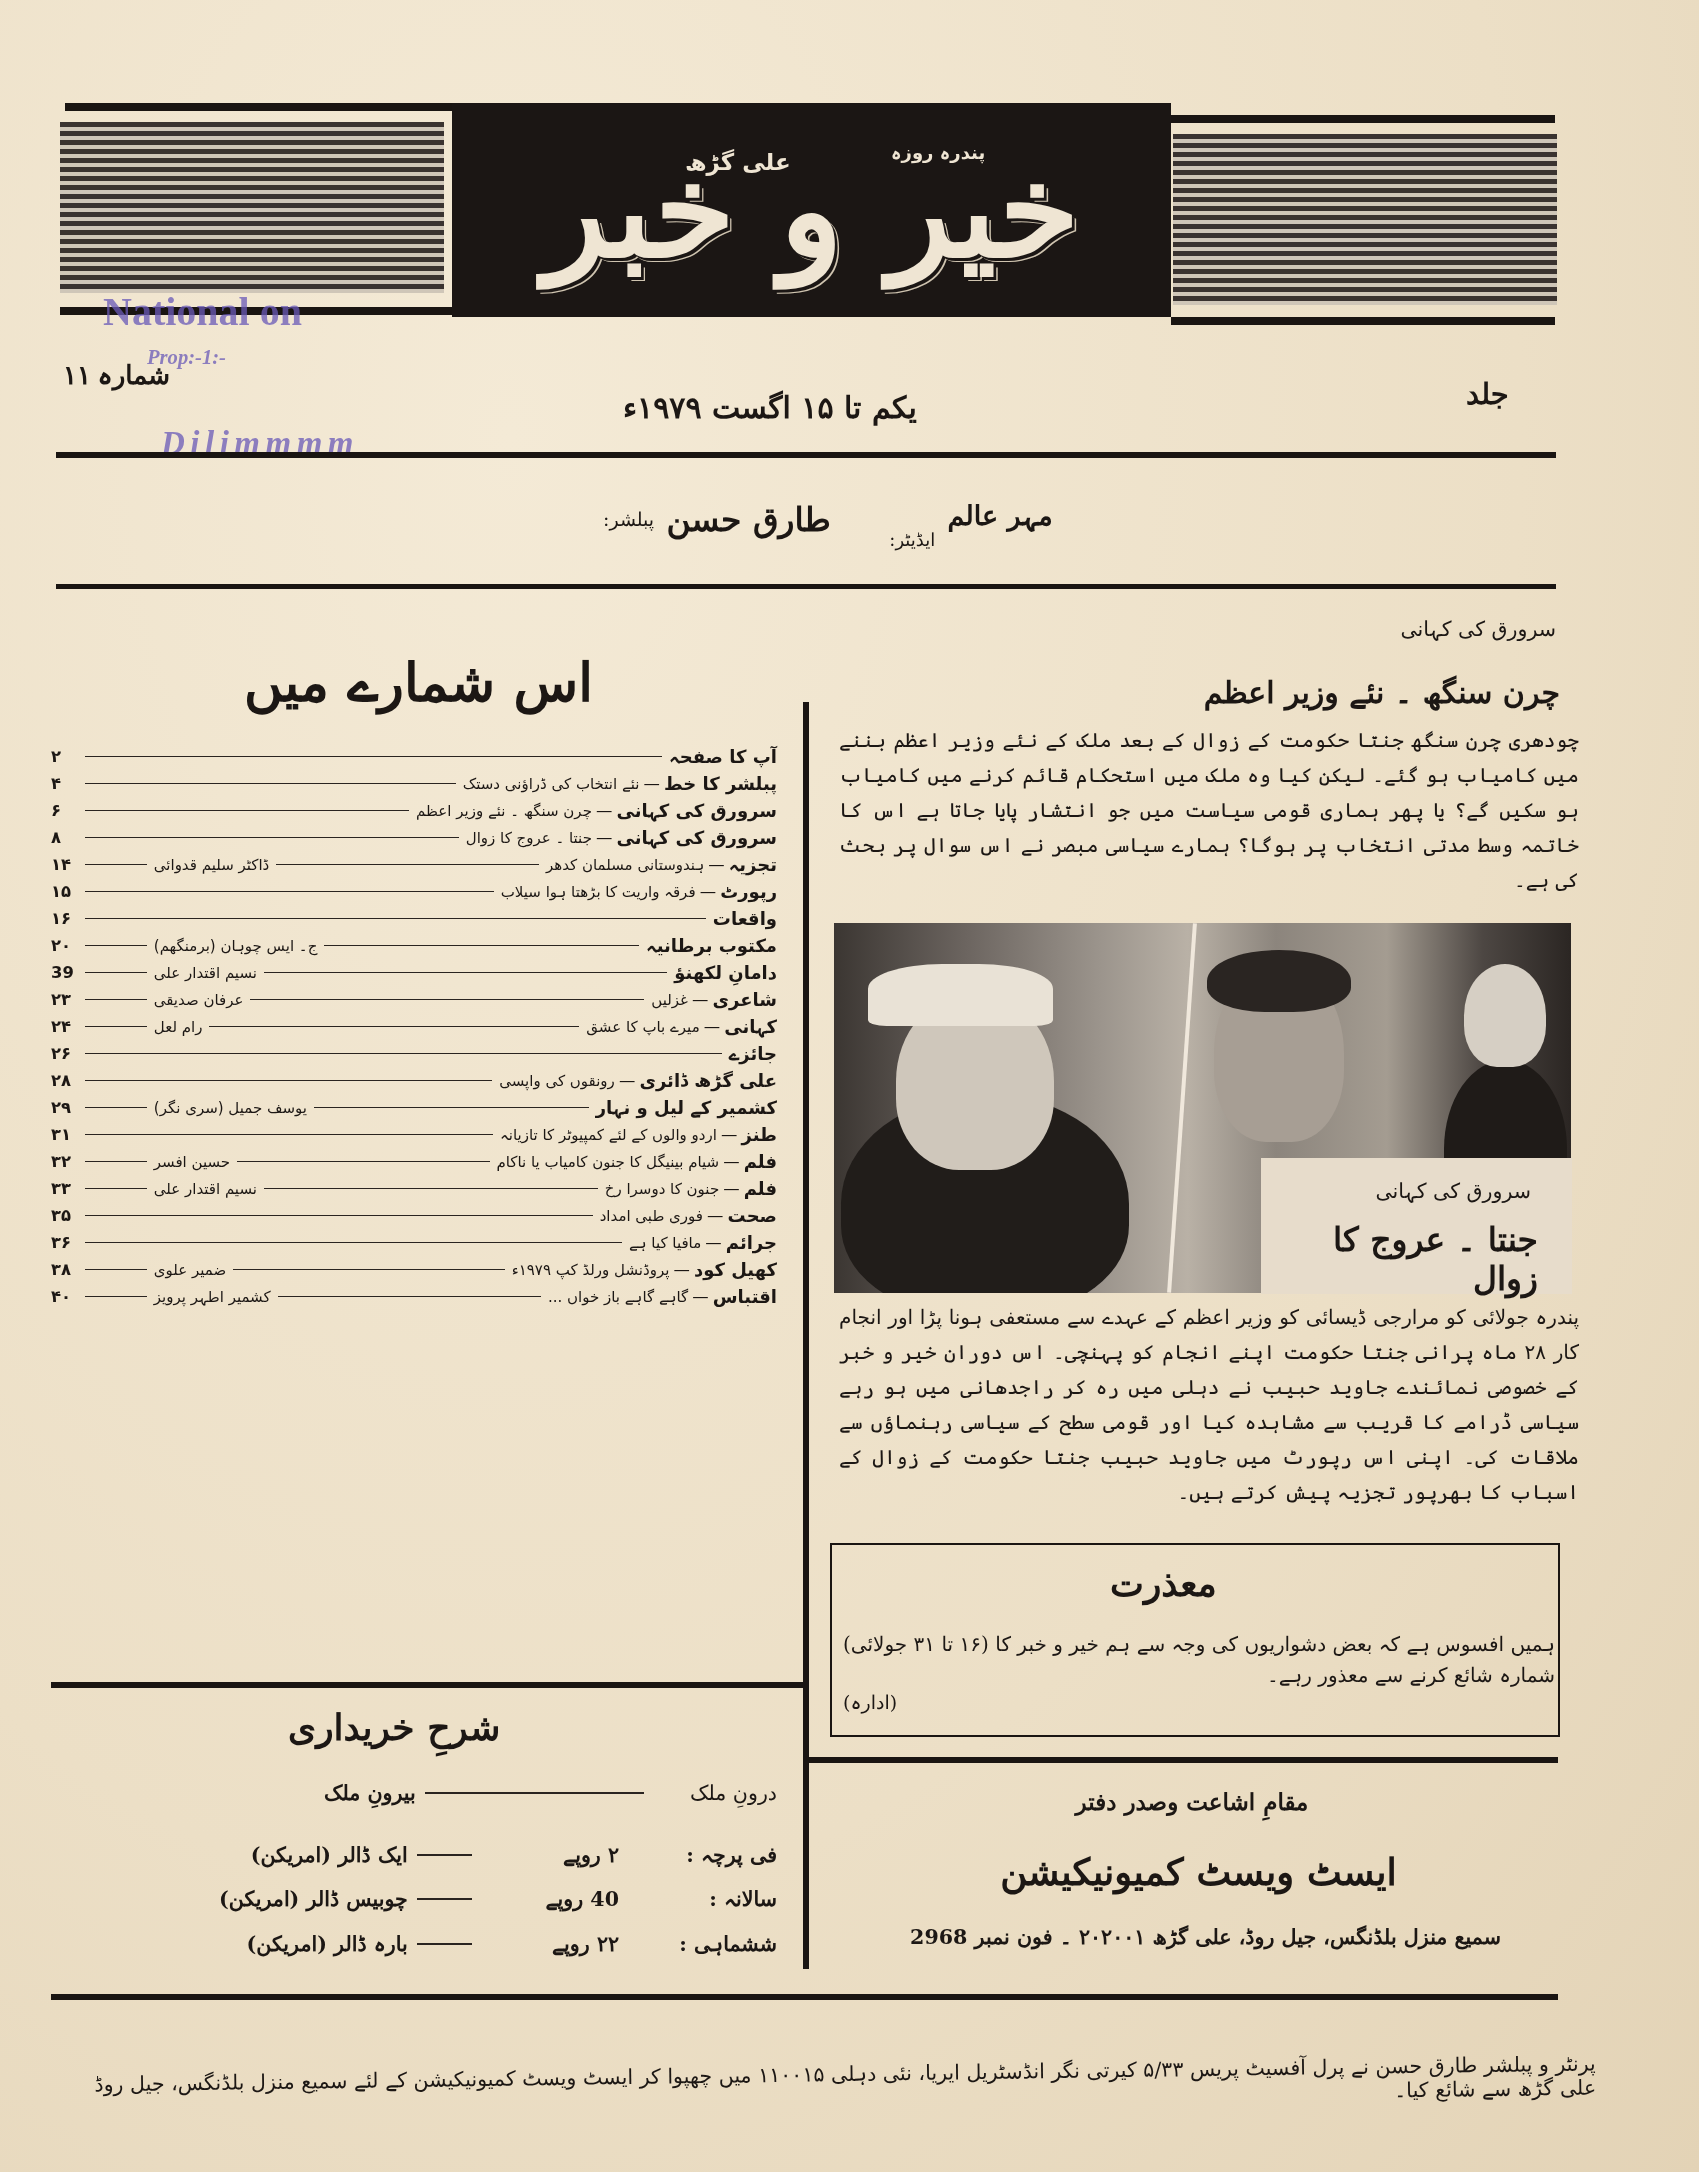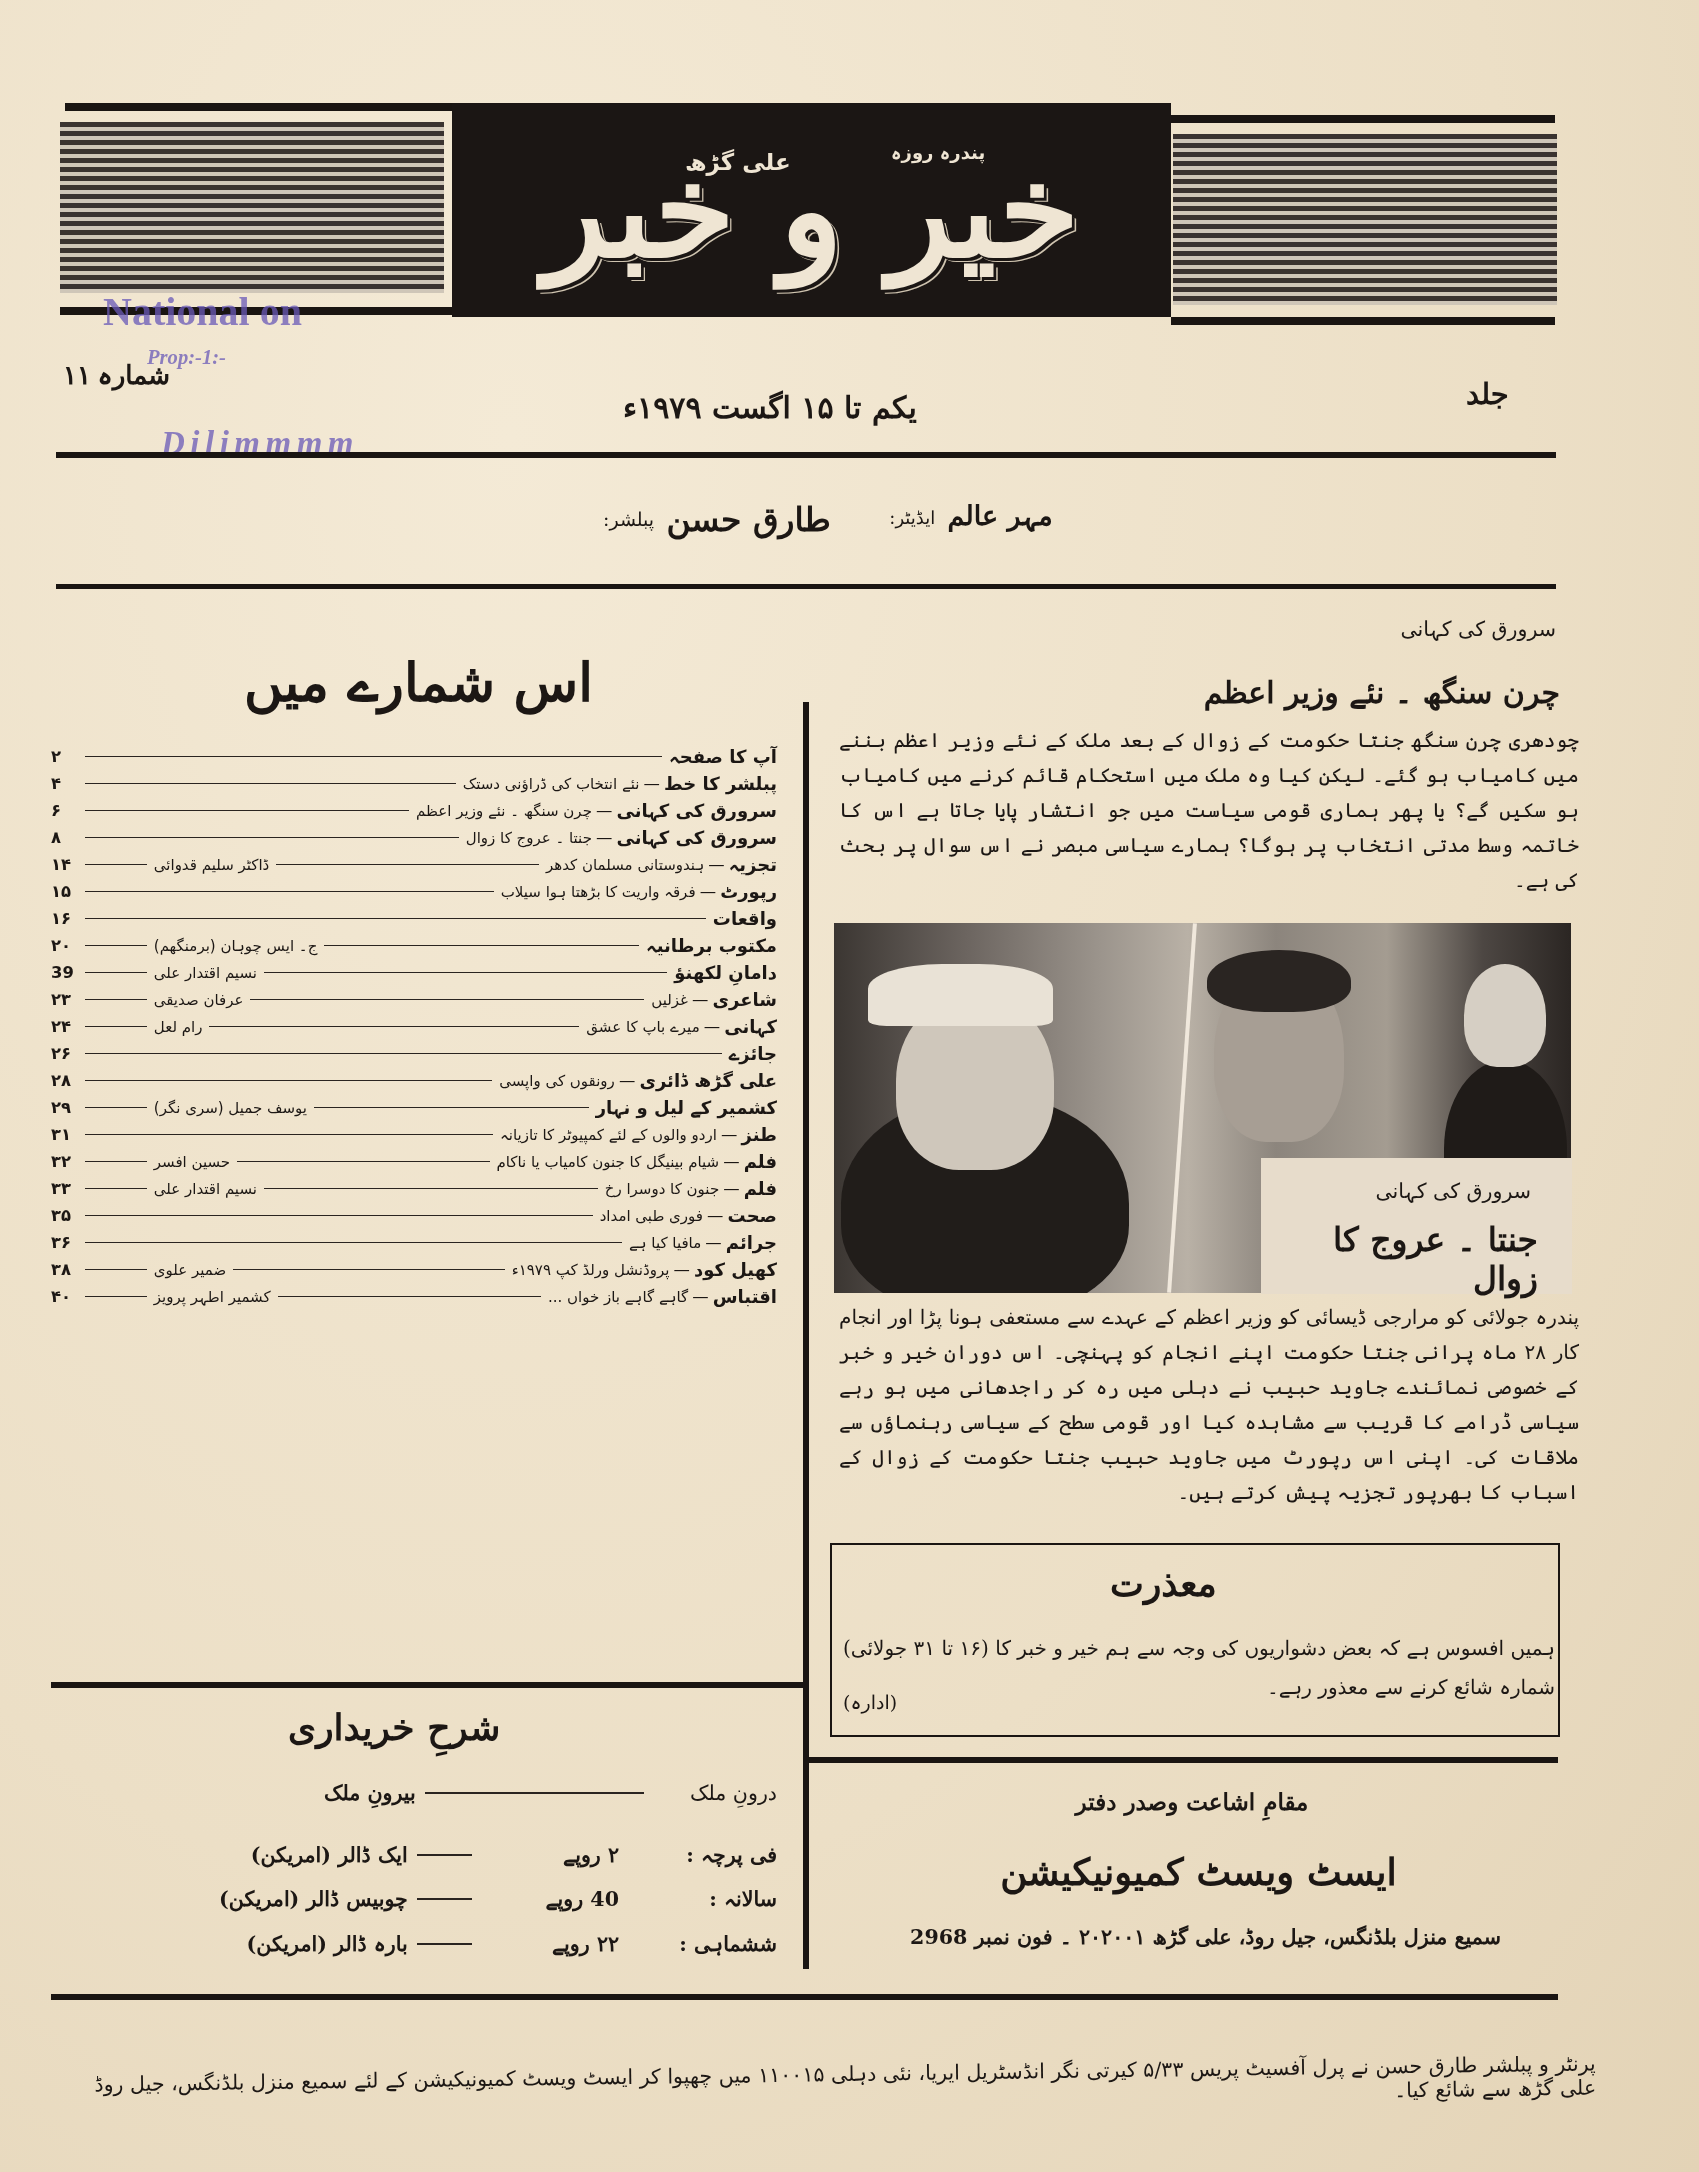--- a/index.html
+++ b/index.html
@@ -77,21 +77,21 @@
   <span>Dilimmmm</span>
 </div>
 
 <span class="meta" style="left:63px;top:360px;font-size:26px;font-family:Liberation Serif, serif;">شمارہ ۱۱</span>
 <span class="meta" style="left:623px;top:390px;font-size:30px;">یکم تا ۱۵ اگست ۱۹۷۹ء</span>
 <span class="meta" style="left:1466px;top:377px;font-size:29px;">جلد</span>
 <div class="hline" style="left:56px;top:452px;width:1500px;height:6.2px;"></div>
 
 <div class="meta" style="left:603px;top:500px;font-size:27px;display:flex;gap:12.3px;flex-direction:row;">
   <span>مہر عالم</span>
-  <span style="font-size:18px;font-weight:normal;padding-top:6.9px;">ایڈیٹر:</span>
+  <span style="font-size:18px;font-weight:normal;padding-top:6.9px;margin-top:22px;">ایڈیٹر:</span>
   <span style="width:34px"></span>
   <span style="font-size:33px;">طارق حسن</span>
   <span style="font-size:19px;font-weight:normal;padding-top:8.2px;">پبلشر:</span>
 </div>
 <div class="hline" style="left:56px;top:584px;width:1500px;height:4.8px;"></div>
 
 <div class="toc-title">اس شمارے میں</div>
 <div class="vline" style="left:803px;top:702px;width:5.5px;height:1267px;"></div>
 
 <div class="toc" id="toc">
@@ -295,21 +295,21 @@
 </div>
 <div class="photo-caption">
   <div class="kicker" style="right:41px;top:20.6px;font-size:20.6px;">سرورق کی کہانی</div>
   <div class="headline" style="right:34px;top:62px;font-size:33px;">جنتا ۔ عروج کا زوال</div>
 </div>
 
 <div class="para" style="left:839px;top:1300px;width:740px;">پندرہ جولائی کو مرارجی ڈیسائی کو وزیر اعظم کے عہدے سے مستعفی ہونا پڑا اور انجام کار ۲۸ ماہ پرانی جنتا حکومت اپنے انجام کو پہنچی۔ اس دوران خیر و خبر کے خصوصی نمائندے جاوید حبیب نے دہلی میں رہ کر راجدھانی میں ہو رہے سیاسی ڈرامے کا قریب سے مشاہدہ کیا اور قومی سطح کے سیاسی رہنماؤں سے ملاقات کی۔ اپنی اس رپورٹ میں جاوید حبیب جنتا حکومت کے زوال کے اسباب کا بھرپور تجزیہ پیش کرتے ہیں۔</div>
 
 <div class="box" style="left:830px;top:1543px;width:726px;height:190px;border-width:2.7px;"></div>
 <div class="headline" style="left:1110px;top:1562px;font-size:36px;">معذرت</div>
-<div class="para" style="left:843px;top:1629px;width:712px;font-size:20px;line-height:39px;">ہمیں افسوس ہے کہ بعض دشواریوں کی وجہ سے ہم خیر و خبر کا (۱۶ تا ۳۱ جولائی) شمارہ شائع کرنے سے معذور رہے۔</div>
+<div class="para" style="left:843px;top:1629px;width:712px;font-size:20px;line-height:31px;">ہمیں افسوس ہے کہ بعض دشواریوں کی وجہ سے ہم خیر و خبر کا (۱۶ تا ۳۱ جولائی) شمارہ شائع کرنے سے معذور رہے۔</div>
 <div class="meta" style="left:843px;top:1691px;font-size:19px;font-weight:normal;">(ادارہ)</div>
 <div class="hline" style="left:808px;top:1757px;width:750px;height:6.2px;"></div>
 
 <div class="addr" style="left:1000px;top:1788px;font-size:23px;width:384px;">مقامِ اشاعت وصدر دفتر</div>
 <div class="addr" style="left:986px;top:1850px;font-size:37px;width:425px;">ایسٹ ویسٹ کمیونیکیشن</div>
 <div class="addr" style="left:863px;top:1925px;font-size:20.6px;width:685px;">سمیع منزل بلڈنگس، جیل روڈ، علی گڑھ ۲۰۲۰۰۱ ۔ فون نمبر 2968</div>
 
 <div class="hline" style="left:51px;top:1994px;width:1507px;height:5.5px;"></div>
 <div class="imprint">پرنٹر و پبلشر طارق حسن نے پرل آفسیٹ پریس ۵/۳۳ کیرتی نگر انڈسٹریل ایریا، نئی دہلی ۱۱۰۰۱۵ میں چھپوا کر ایسٹ ویسٹ کمیونیکیشن کے لئے سمیع منزل بلڈنگس، جیل روڈ علی گڑھ سے شائع کیا۔</div>
 

